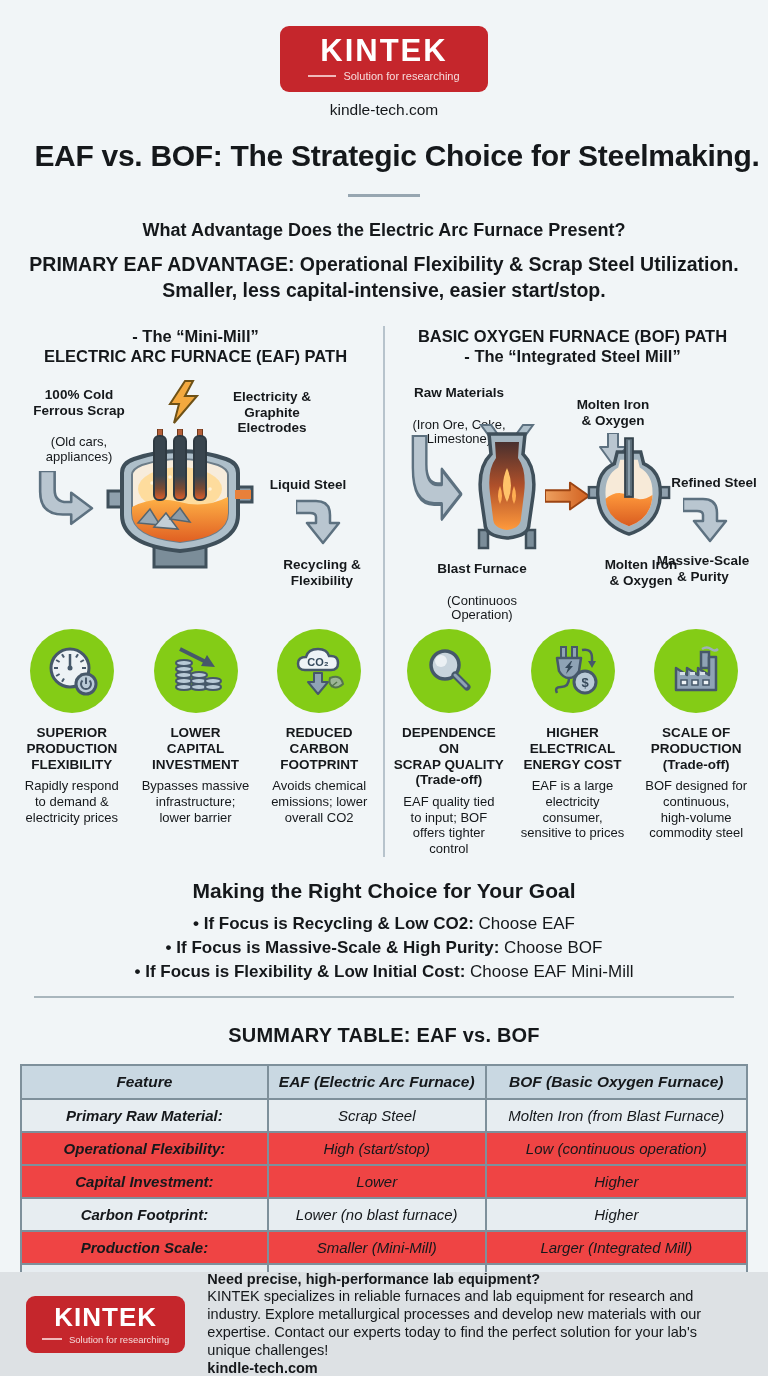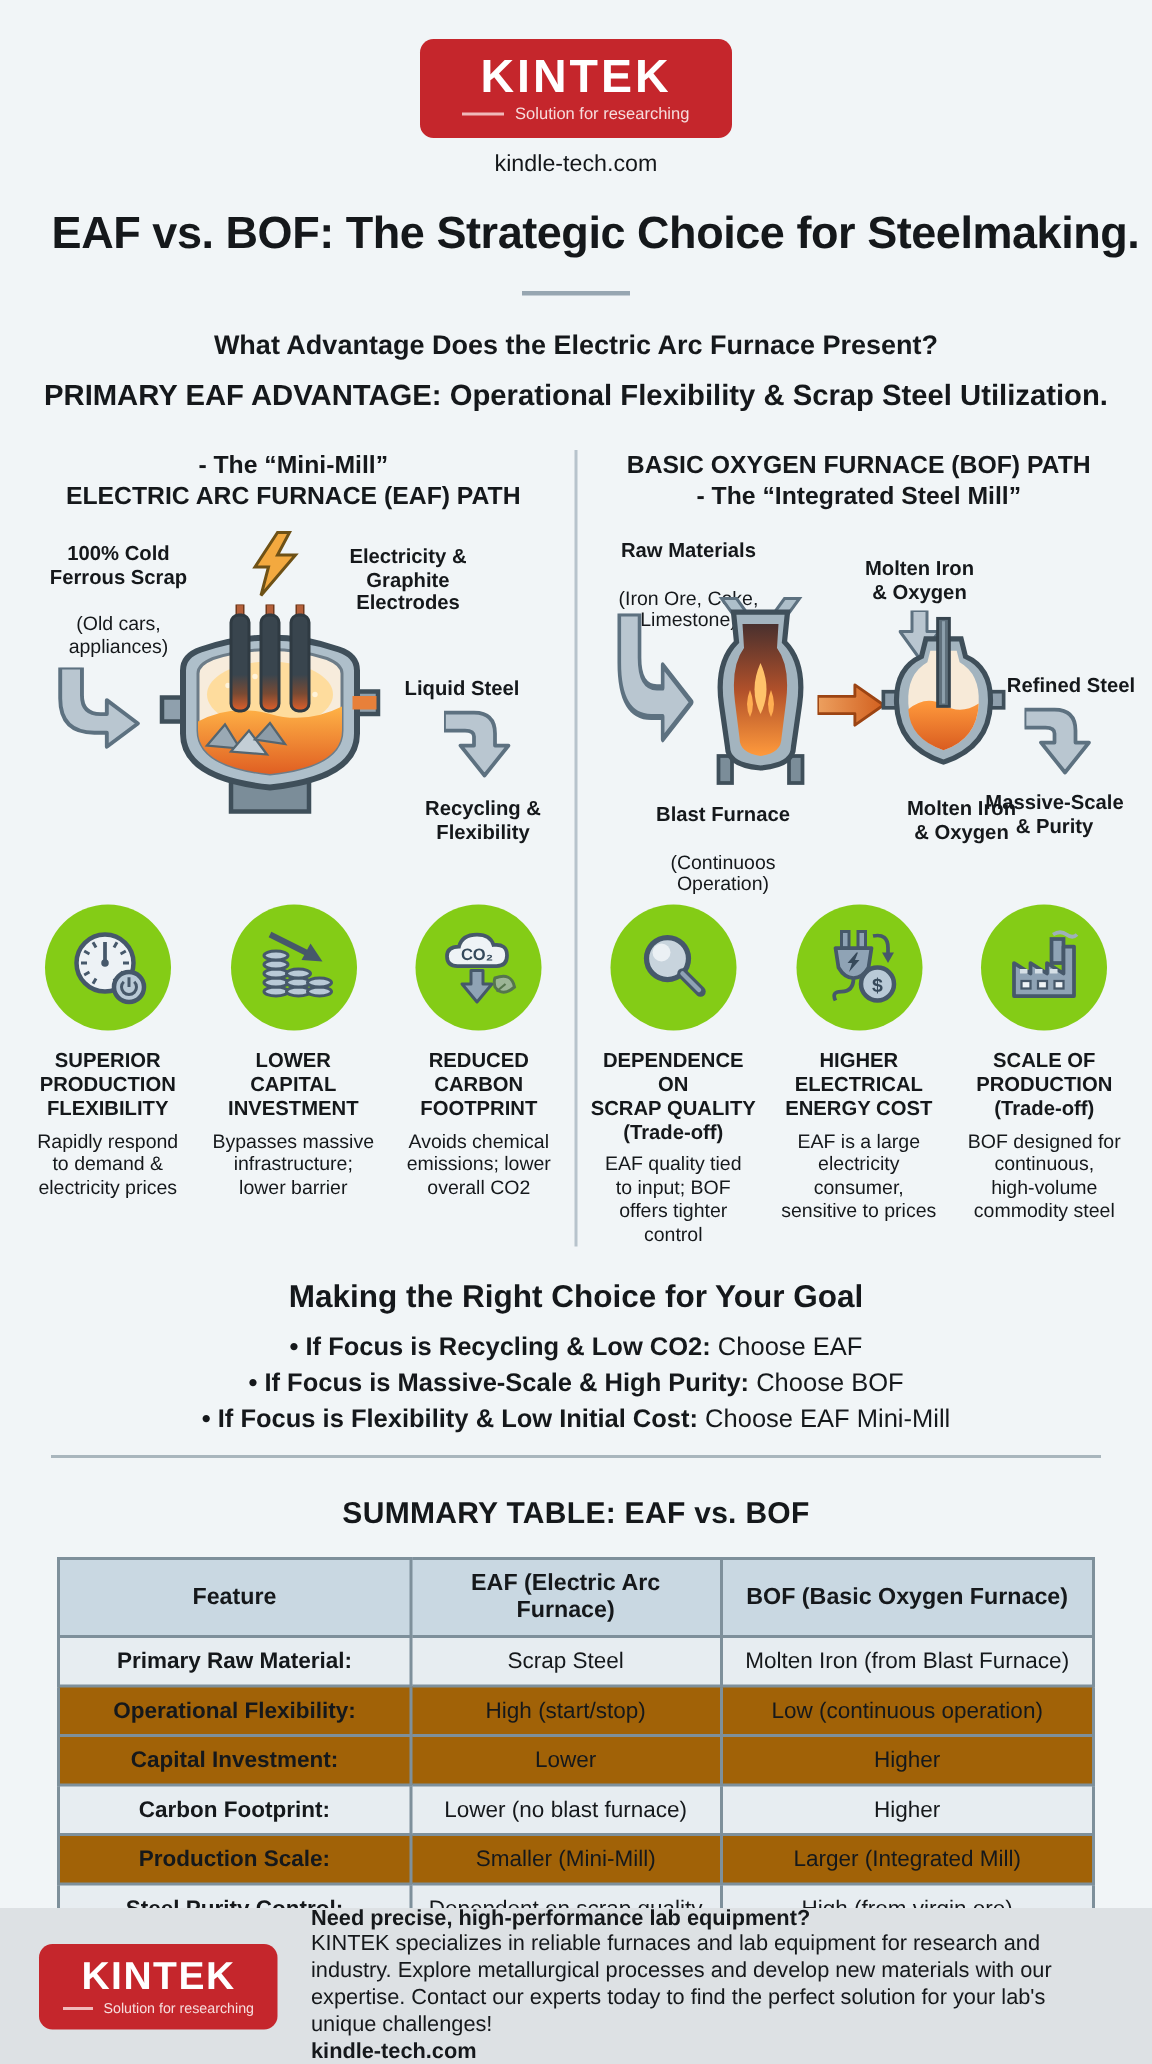--- a/index.html
+++ b/index.html
@@ -47,25 +47,25 @@
 
   
   .choice { text-align:center; margin-top:22px; }
   .choice-heading { font-size:21px; font-weight:bold; }
   .choice-bullets { margin-top:9px; font-size:17px; line-height:1.42; }
 
   .section-divider { height:2px; background:#a9b6bd; margin:12px 34px 0; }
 
   
   .summary-heading { text-align:center; font-weight:bold; font-size:20px; margin-top:26px; letter-spacing:0.2px; }
-  .table-wrap { margin:17px 38px 0; }
+  .table-wrap { margin:17px 20px 0;font-style:italic; }
   table { width:100%; border-collapse:collapse; font-size:15px; }
   th, td { border:2px solid #7e909b; padding:7px 5px; text-align:center; }
   th { background:#c9d8e2; font-size:15.5px; }
-  td { background:#a16207; }
+  td { background:#ef4444; }
   tr.shaded td { background:#e7edf1; }
   td.feature { font-weight:bold; }
   col.c1 { width:34%; } col.c2 { width:30%; } col.c3 { width:36%; }
 
   
   .footer { position:absolute; bottom:0; left:0; right:0; height:104px; background:#dde1e4; display:flex; align-items:center; padding:0 26px; gap:22px; }
   .footer-logo { background:#c5262c; border-radius:9px; padding:8px 16px 8px; text-align:center; flex-shrink:0; }
   .footer-logo .logo-brand { font-size:26px; letter-spacing:1px; }
   .footer-logo .logo-dash { width:20px; }
   .footer-logo .logo-tagline { font-size:9.5px; }
@@ -86,20 +86,21 @@
     </div>
   </div>
   <div class="website">kindle-tech.com</div>
 </div>
 
 <div class="title">EAF vs. BOF: The Strategic Choice for Steelmaking.</div>
 <div class="title-divider"></div>
 <div class="question">What Advantage Does the Electric Arc Furnace Present?</div>
 <div class="advantage">
   <div>PRIMARY EAF ADVANTAGE: Operational Flexibility &amp; Scrap Steel Utilization.</div>
+  <div>Smaller, less capital-intensive, easier start/stop.</div>
 </div>
 
 <div class="columns">
 
   <div class="col">
     <div class="col-heading">
       <div>- The “Mini-Mill”</div>
       <div>ELECTRIC ARC FURNACE (EAF) PATH</div>
     </div>
 

